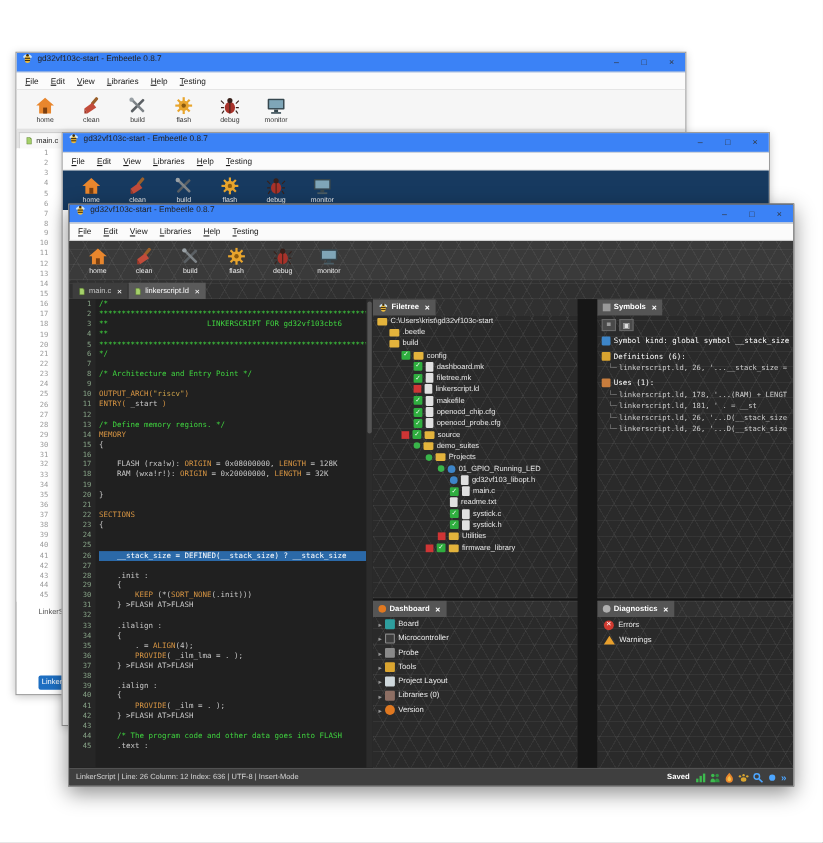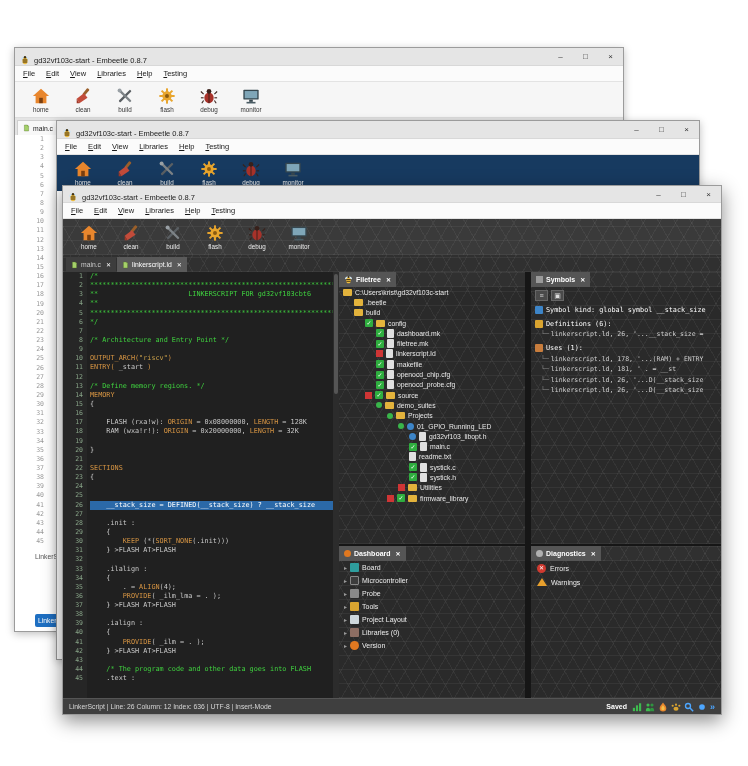--- a/index.html
+++ b/index.html
@@ -2,21 +2,21 @@
 <html><head>
 <meta charset="utf-8">
 <style>
 *{margin:0;padding:0;box-sizing:border-box}
 html,body{width:748px;height:766px;background:#ffffff;overflow:hidden;font-family:"Liberation Sans",sans-serif}
 .stage{position:relative;width:748px;height:766px;background:#fff}
 .win{position:absolute;border:1px solid #9b9b9b;background:#fff;overflow:hidden;box-shadow:0 2px 8px rgba(0,0,0,.25)}
 .win1{left:14px;top:47px;width:610px;height:585px}
 .win2{left:56px;top:120px;width:644px;height:540px}
 .win3{left:62px;top:185px;width:660px;height:530px;background:#282828;box-shadow:0 6px 18px rgba(0,0,0,.45)}
-.titlebar{height:18px;display:flex;align-items:flex-end;background:#e5e5e5;padding-left:5px;gap:4px;border-bottom:1px solid #d8d8d8}
+.titlebar{height:18px;display:flex;align-items:flex-start;background:#3b82f6;padding-left:5px;gap:4px;border-bottom:1px solid #d8d8d8}
 .win3 .titlebar{height:17px}
 .beeicon{width:10px;height:10px;flex:none}
 .wtitle{font-size:7.5px;color:#222;white-space:nowrap}
 .wctrls{margin-left:auto;display:flex;height:100%}
 .wc{width:25px;height:100%;display:flex;align-items:center;justify-content:center;font-size:8px;color:#333}
 .menubar{height:16px;background:#fbfbfb;display:flex;align-items:center;gap:11px;padding-left:8px;border-bottom:1px solid #e3e3e3}
 .mi{font-size:7.5px;color:#1a1a1a;white-space:nowrap}
 .mu{text-decoration:underline}
 .toolbar{height:36px;display:flex;align-items:center;gap:6px;padding:0 8px;flex:none}
 .toolbar.light{background-color:#f6f6f6;border-bottom:1px solid #ddd}
@@ -52,21 +52,21 @@
 .tx{font-size:6px;color:#fff;margin-left:2px}
 .erow{display:flex;height:426px}
 .editor{width:276px;display:flex;background:#202020;flex:none}
 .code{flex:1;font-family:"DejaVu Sans Mono",monospace;font-size:6.8px;line-height:9.15px;color:#c8c8c8;white-space:pre;overflow:hidden;padding-left:3px}
 .cl{height:9.15px}
 .tok-c{color:#3fd23f}.tok-k{color:#d79543}.tok-s{color:#caa04a}.tok-t{color:#c8c8c8}
 .hl{background:#2b69a8}.hl span{color:#fff}
 .vscroll{width:6px;background:#2c2c2c;position:relative;flex:none}
 .vthumb{position:absolute;top:2px;left:1px;width:4px;height:120px;background:#555;border-radius:2px}
 .rcol{flex:1;display:flex;flex-direction:column;gap:2px;background:#161616}
-.prow{display:flex;gap:6px}
+.prow{display:flex;gap:18px}
 .panel{display:flex;flex-direction:column;overflow:hidden;background-color:#2a2a2a}
 .pw1{width:186px;flex:none}.pw2{flex:1}
 .phead{height:15px;display:flex;align-items:flex-end;background-color:#303030}
 .ptab{height:15px;display:flex;align-items:center;gap:3px;padding:0 5px;background:#555;color:#fff;font-size:7px;font-weight:bold}
 .pbody{flex:1;overflow:hidden;position:relative;background-color:#2a2a2a}
 .pi{width:7px;height:7px;flex:none}
 .pi-sym{background:#9a9a9a}.pi-dash{background:#e07820;border-radius:50%}.pi-diag{background:#b0b0b0;border-radius:50%}
 .pticon{width:9px;height:9px;flex:none}
 
 .frow{display:flex;align-items:center;gap:3px;height:10.3px;font-size:6.8px;color:#e8e8e8;white-space:nowrap}
@@ -699,21 +699,21 @@
                 <div class="sitem">
                   <span class="scon">└─</span>
                   <span>linkerscript.ld, 26, '...__stack_size =</span>
                 </div>
                 <div class="shead mt">
                   <span class="si si-use"></span>
                   <span>Uses (1):</span>
                 </div>
                 <div class="sitem">
                   <span class="scon">└─</span>
-                  <span>linkerscript.ld, 178, '...(RAM) + ENTRY</span>
+                  <span>linkerscript.ld, 178, '...(RAM) + LENGT</span>
                 </div>
                 <div class="sitem">
                   <span class="scon">└─</span>
                   <span>linkerscript.ld, 181, '      . = __st</span>
                 </div>
                 <div class="sitem">
                   <span class="scon">└─</span>
                   <span>linkerscript.ld, 26, '...D(__stack_size</span>
                 </div>
                 <div class="sitem">

